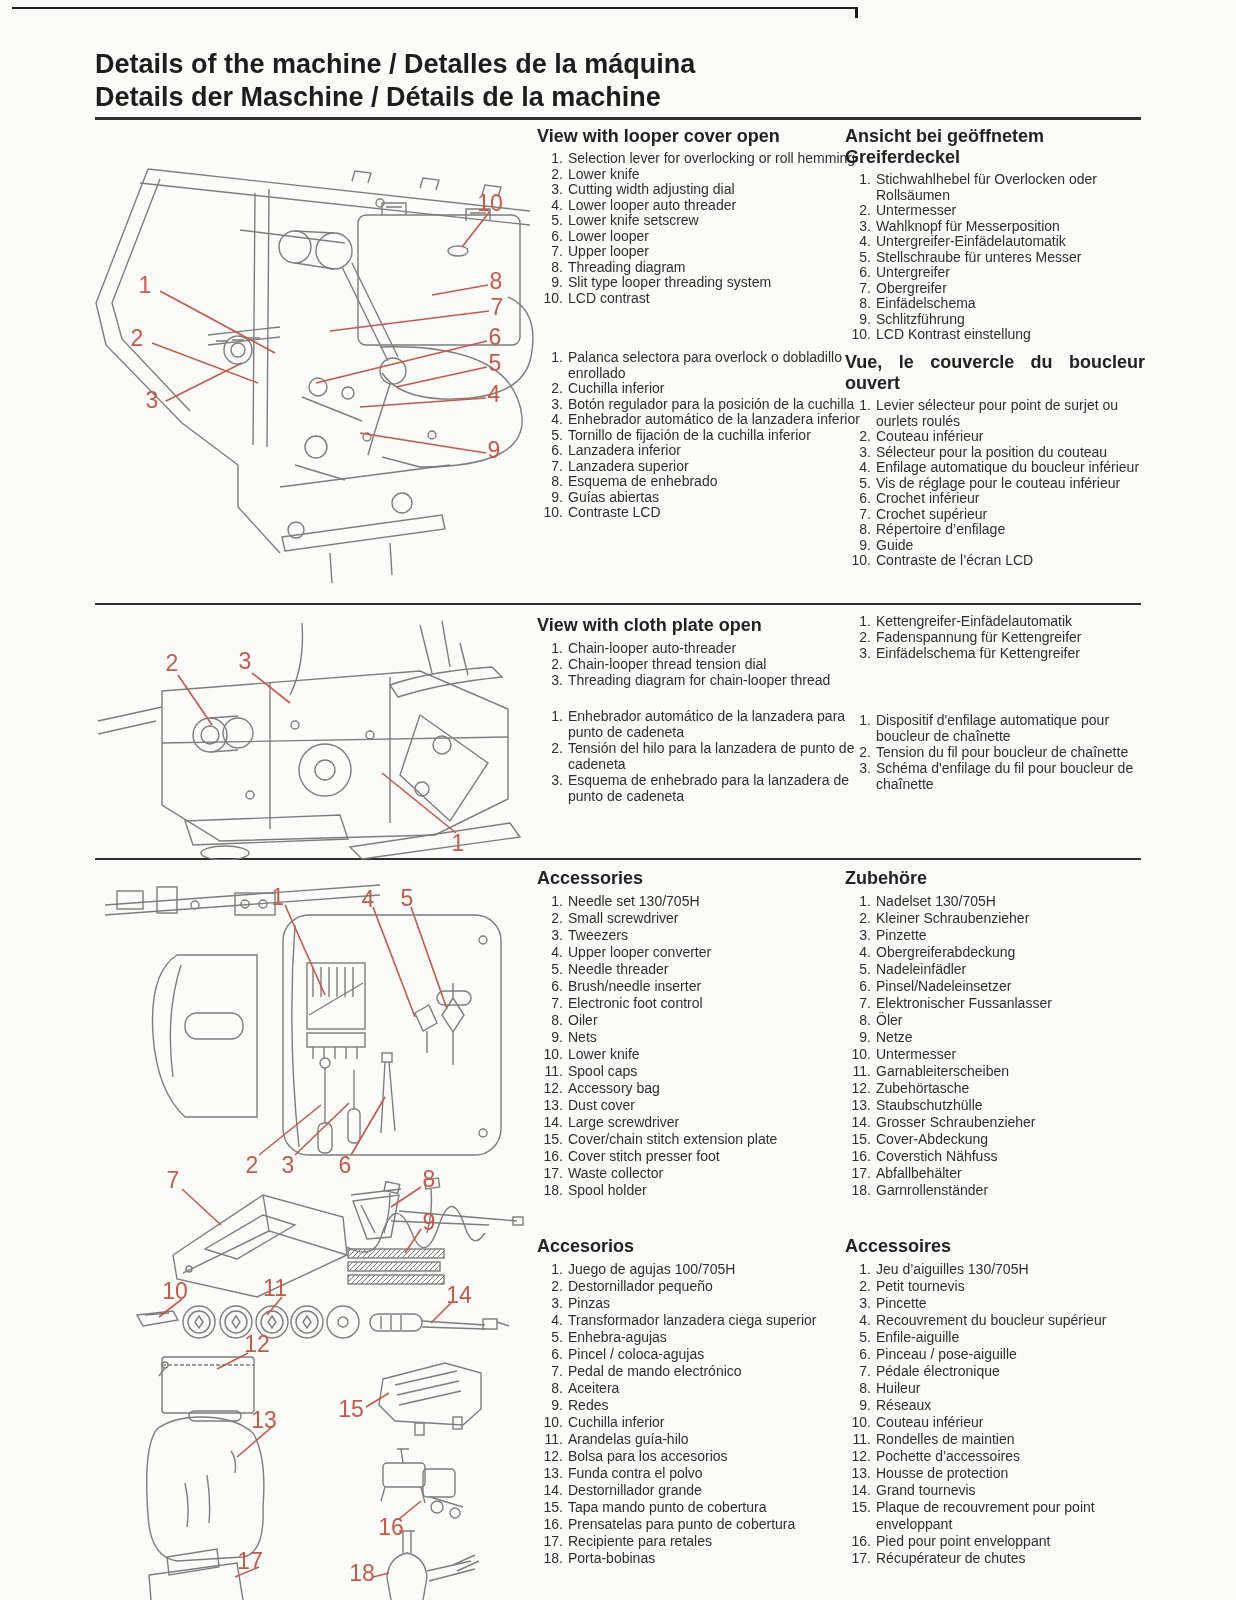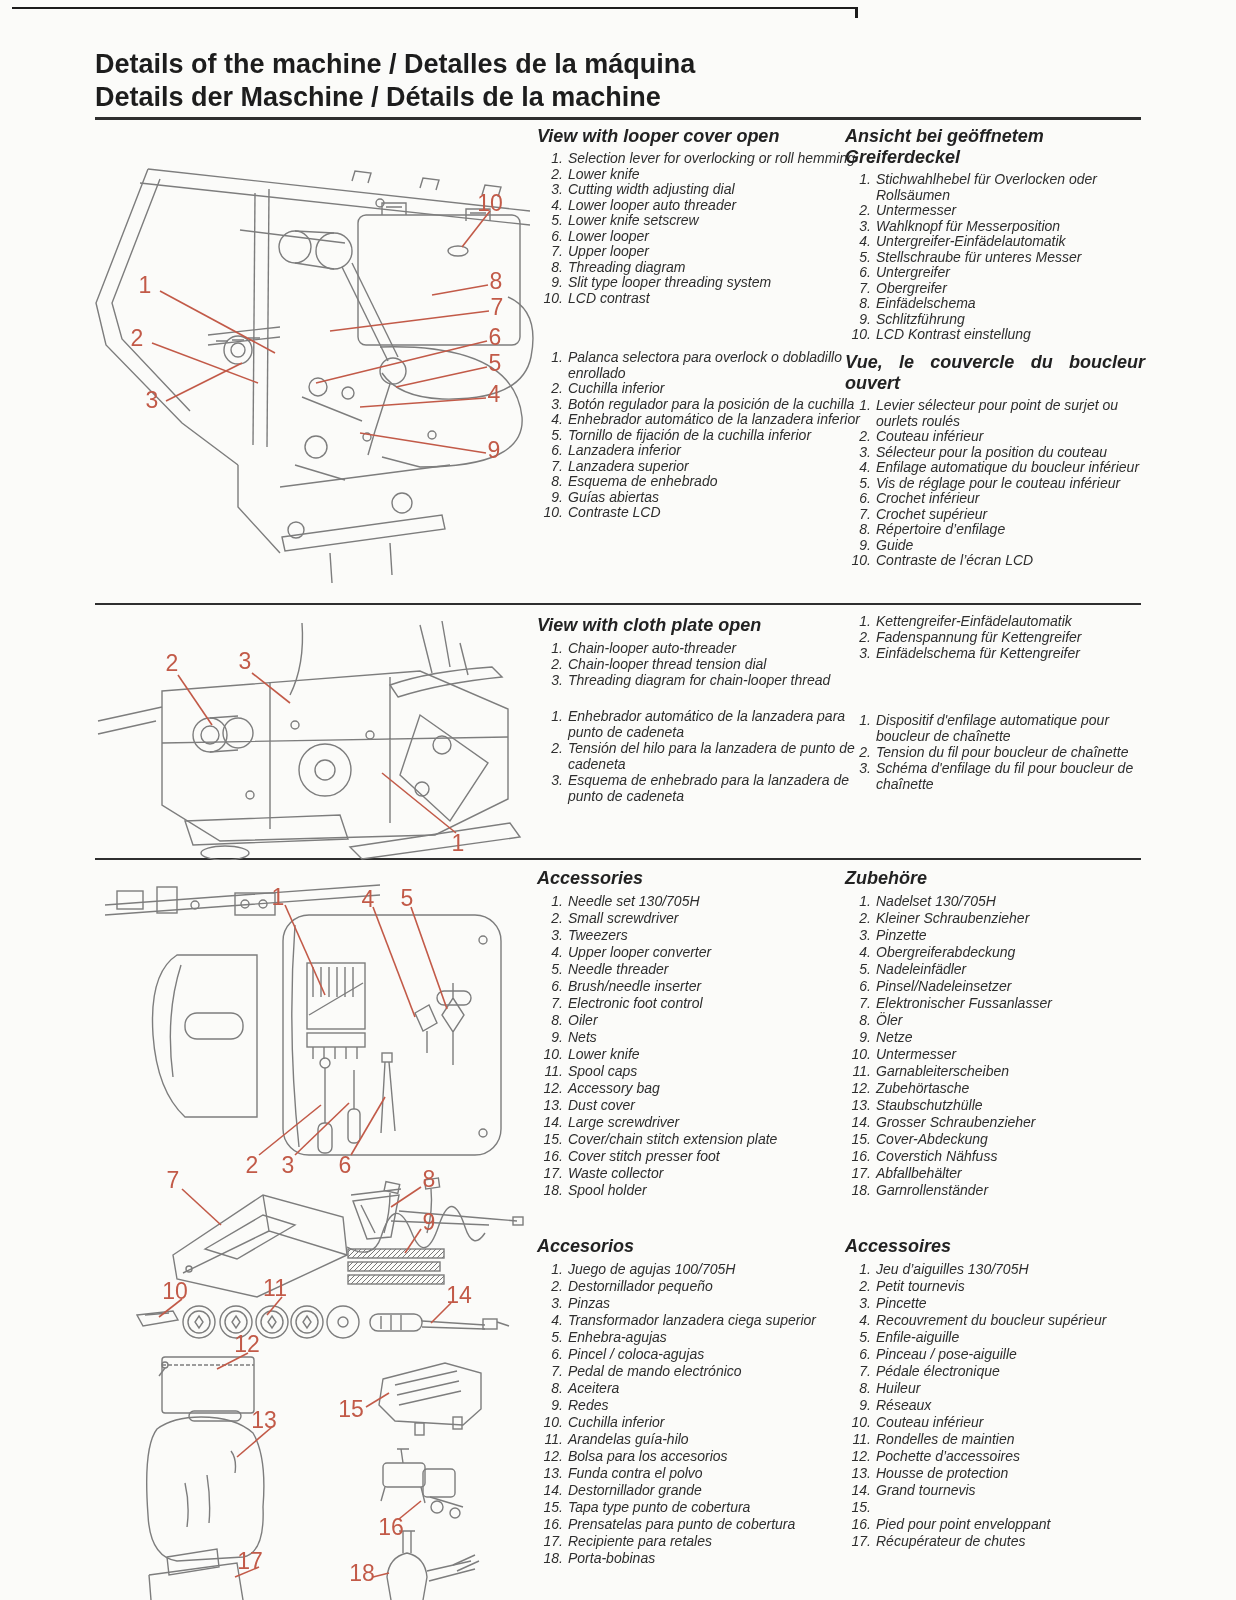--- a/index.html
+++ b/index.html
@@ -12,21 +12,21 @@
   .scan-line{position:absolute;left:12px;top:7px;width:846px;height:2px;background:#1c1c1c;}
   .scan-nub{position:absolute;left:855px;top:7px;width:3px;height:11px;background:#1c1c1c;}
   .title{position:absolute;left:95px;top:48px;margin:0;font-size:27px;line-height:33px;
          font-weight:bold;color:#1d1d1d;letter-spacing:0;}
   .title .tline{display:block;}
   .rule{position:absolute;background:#2f2f2f;}
   .rule-title{left:95px;top:117px;width:1046px;height:3px;}
   .rule-s1{left:95px;top:603px;width:1046px;height:2px;}
   .rule-s2{left:95px;top:858px;width:1046px;height:2px;}
 
-  .txtblock{position:absolute;font-style:italic;}
+  .txtblock{position:absolute;}
   .txtblock h2{margin:0 0 4px 0;font-size:18px;line-height:21px;font-weight:bold;color:#222;}
   .txtblock h2.just{text-align:justify;}
   .lst{list-style:none;margin:0;padding:0;font-size:14px;}
   .lst li{display:flex;}
   .lst .num{flex:0 0 26px;text-align:right;padding-right:5px;white-space:nowrap;}
   .lst .txt{flex:1;}
   .lh-s1{line-height:15.5px;}
   .lh-s2{line-height:16px;}
   .lh-s3{line-height:17px;}
 
@@ -289,21 +289,21 @@
     <span class="callout" style="left:322px;top:33px">5</span>
     <span class="callout" style="left:167px;top:300px">2</span>
     <span class="callout" style="left:203px;top:300px">3</span>
     <span class="callout" style="left:260px;top:300px">6</span>
     <span class="callout" style="left:88px;top:315px">7</span>
     <span class="callout" style="left:344px;top:314px">8</span>
     <span class="callout" style="left:344px;top:357px">9</span>
     <span class="callout" style="left:90px;top:426px">10</span>
     <span class="callout" style="left:190px;top:423px">11</span>
     <span class="callout" style="left:374px;top:430px">14</span>
-    <span class="callout" style="left:162px;top:479px">12</span>
+    <span class="callout" style="left:172px;top:479px">12</span>
     <span class="callout" style="left:266px;top:544px">15</span>
     <span class="callout" style="left:179px;top:555px">13</span>
     <span class="callout" style="left:306px;top:662px">16</span>
     <span class="callout" style="left:165px;top:696px">17</span>
     <span class="callout" style="left:277px;top:708px">18</span>
   </figure>
 
   <section class="txtblock" style="left:537px;top:126px;width:330px">
     <h2>View with looper cover open</h2>
     <ol class="lst lh-s1">
@@ -758,21 +758,21 @@
         <li>
           <span class="num">13.</span>
           <span class="txt">Funda contra el polvo</span>
         </li>
         <li>
           <span class="num">14.</span>
           <span class="txt">Destornillador grande</span>
         </li>
         <li>
           <span class="num">15.</span>
-          <span class="txt">Tapa type punto de cobertura</span>
+          <span class="txt">Tapa mando punto de cobertura</span>
         </li>
         <li>
           <span class="num">16.</span>
           <span class="txt">Prensatelas para punto de cobertura</span>
         </li>
         <li>
           <span class="num">17.</span>
           <span class="txt">Recipiente para retales</span>
         </li>
         <li>
@@ -835,20 +835,21 @@
         <li>
           <span class="num">13.</span>
           <span class="txt">Housse de protection</span>
         </li>
         <li>
           <span class="num">14.</span>
           <span class="txt">Grand tournevis</span>
         </li>
         <li>
           <span class="num">15.</span>
+          <span class="txt">Plaque de recouvrement pour point enveloppant</span>
         </li>
         <li>
           <span class="num">16.</span>
           <span class="txt">Pied pour point enveloppant</span>
         </li>
         <li>
           <span class="num">17.</span>
           <span class="txt">Récupérateur de chutes</span>
         </li>
       </ol>

